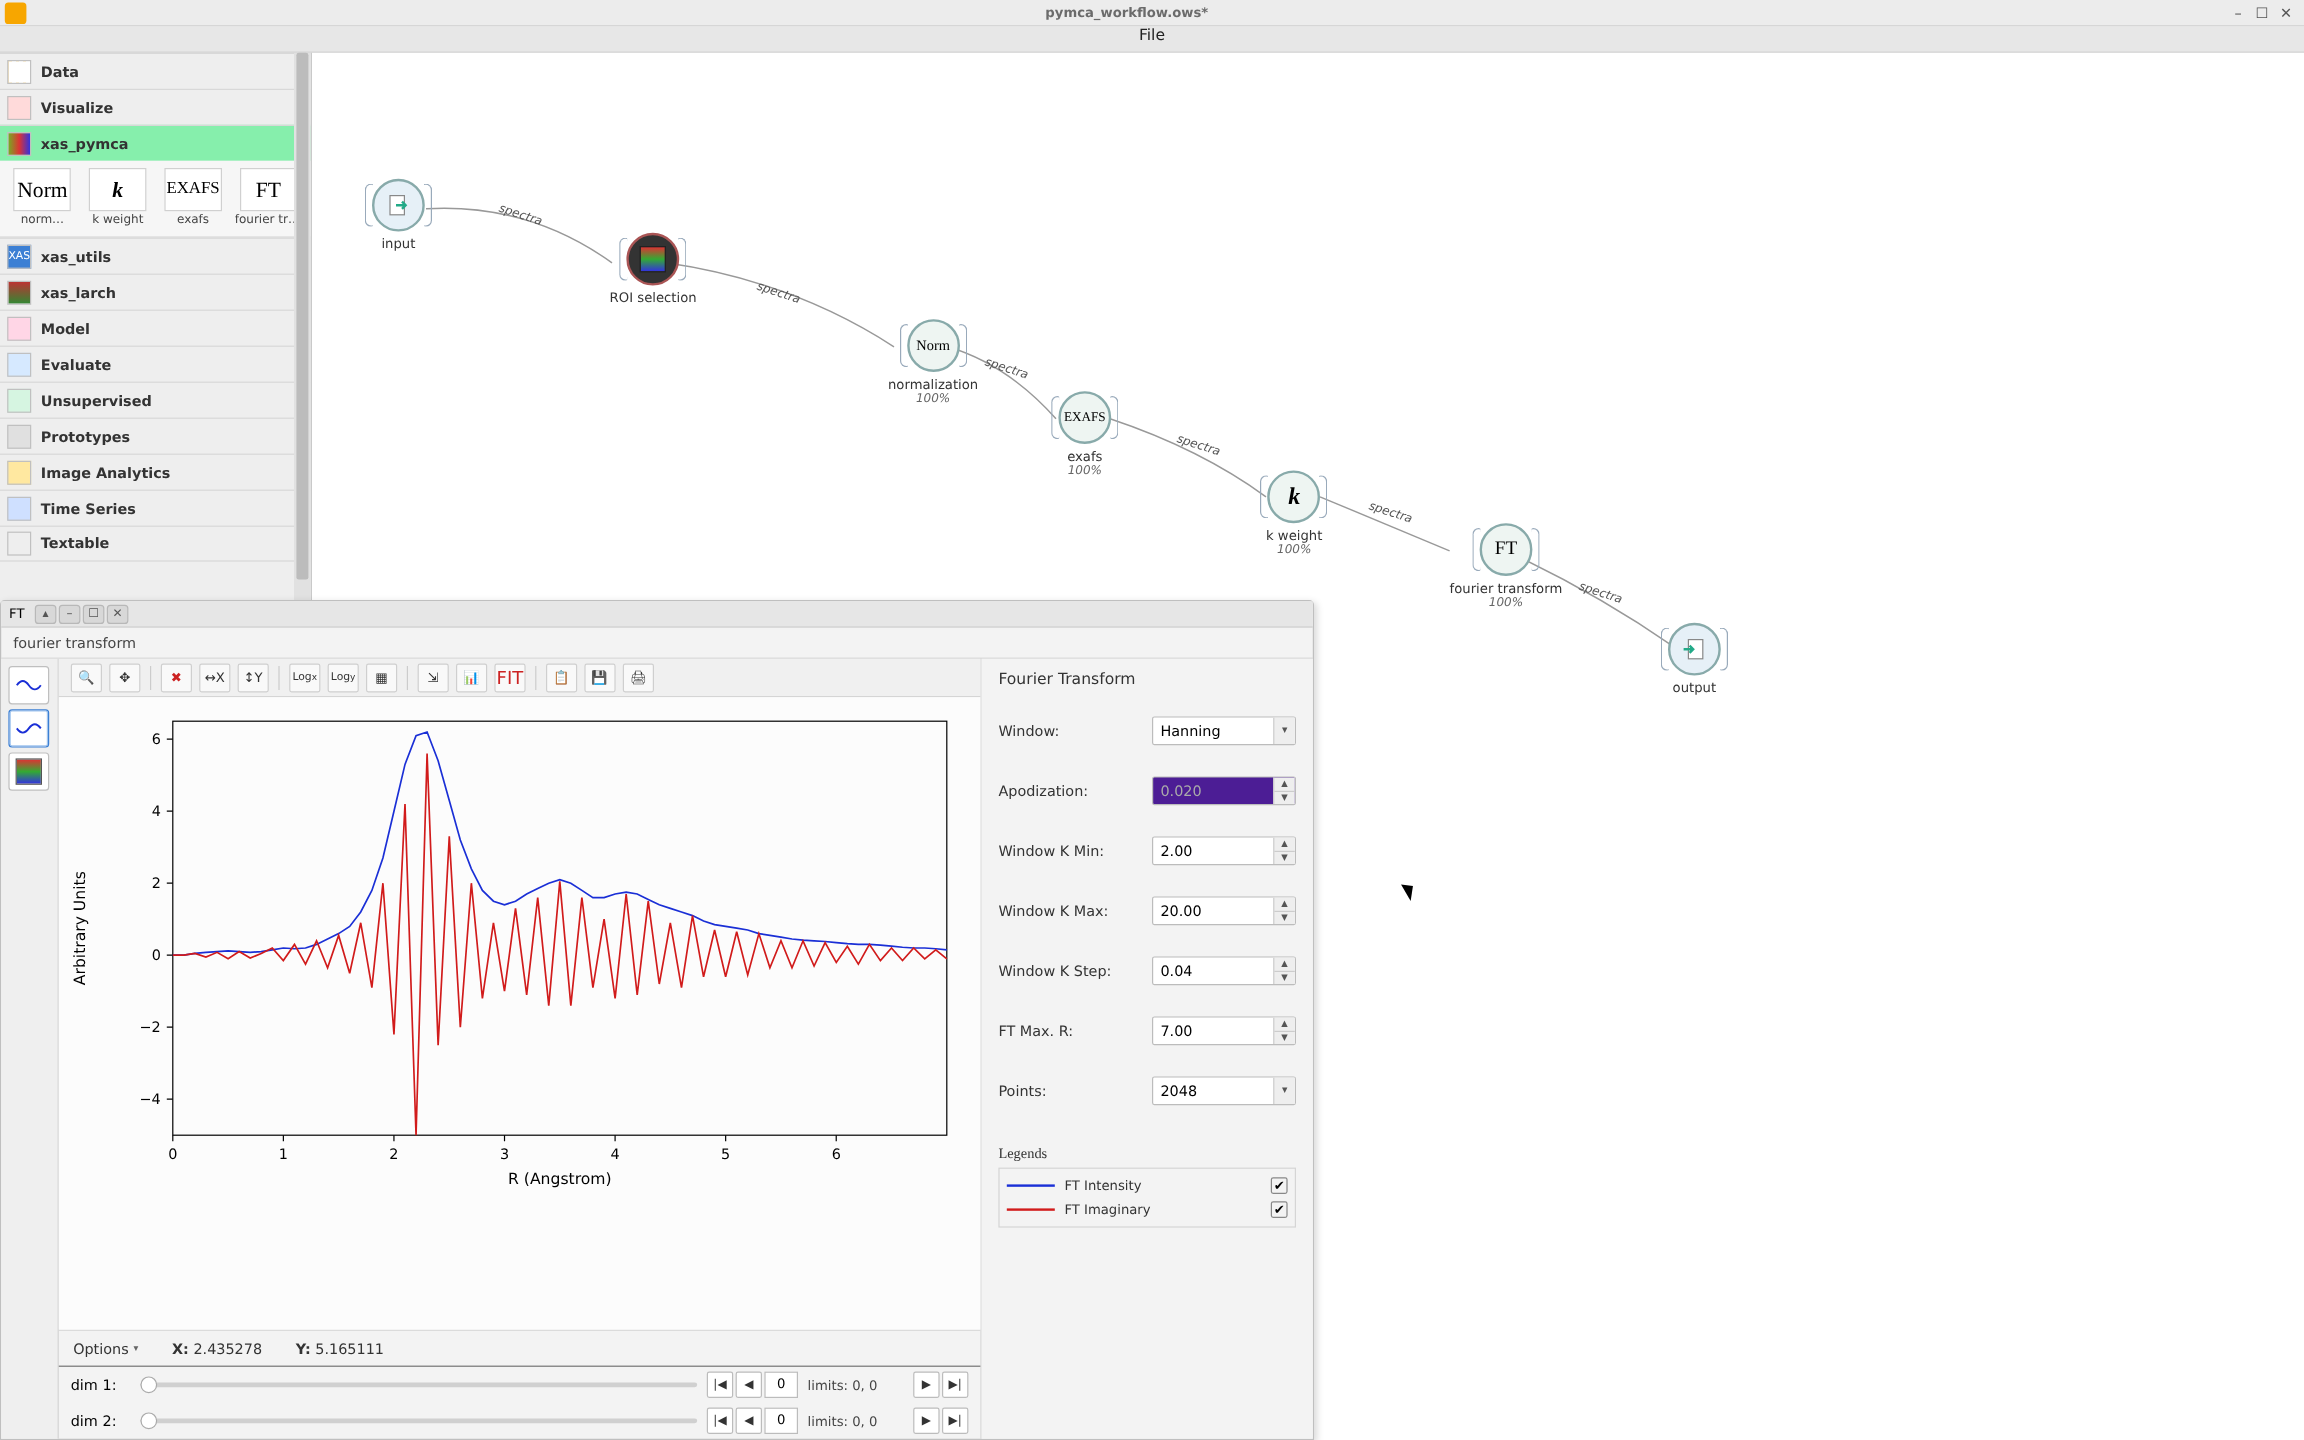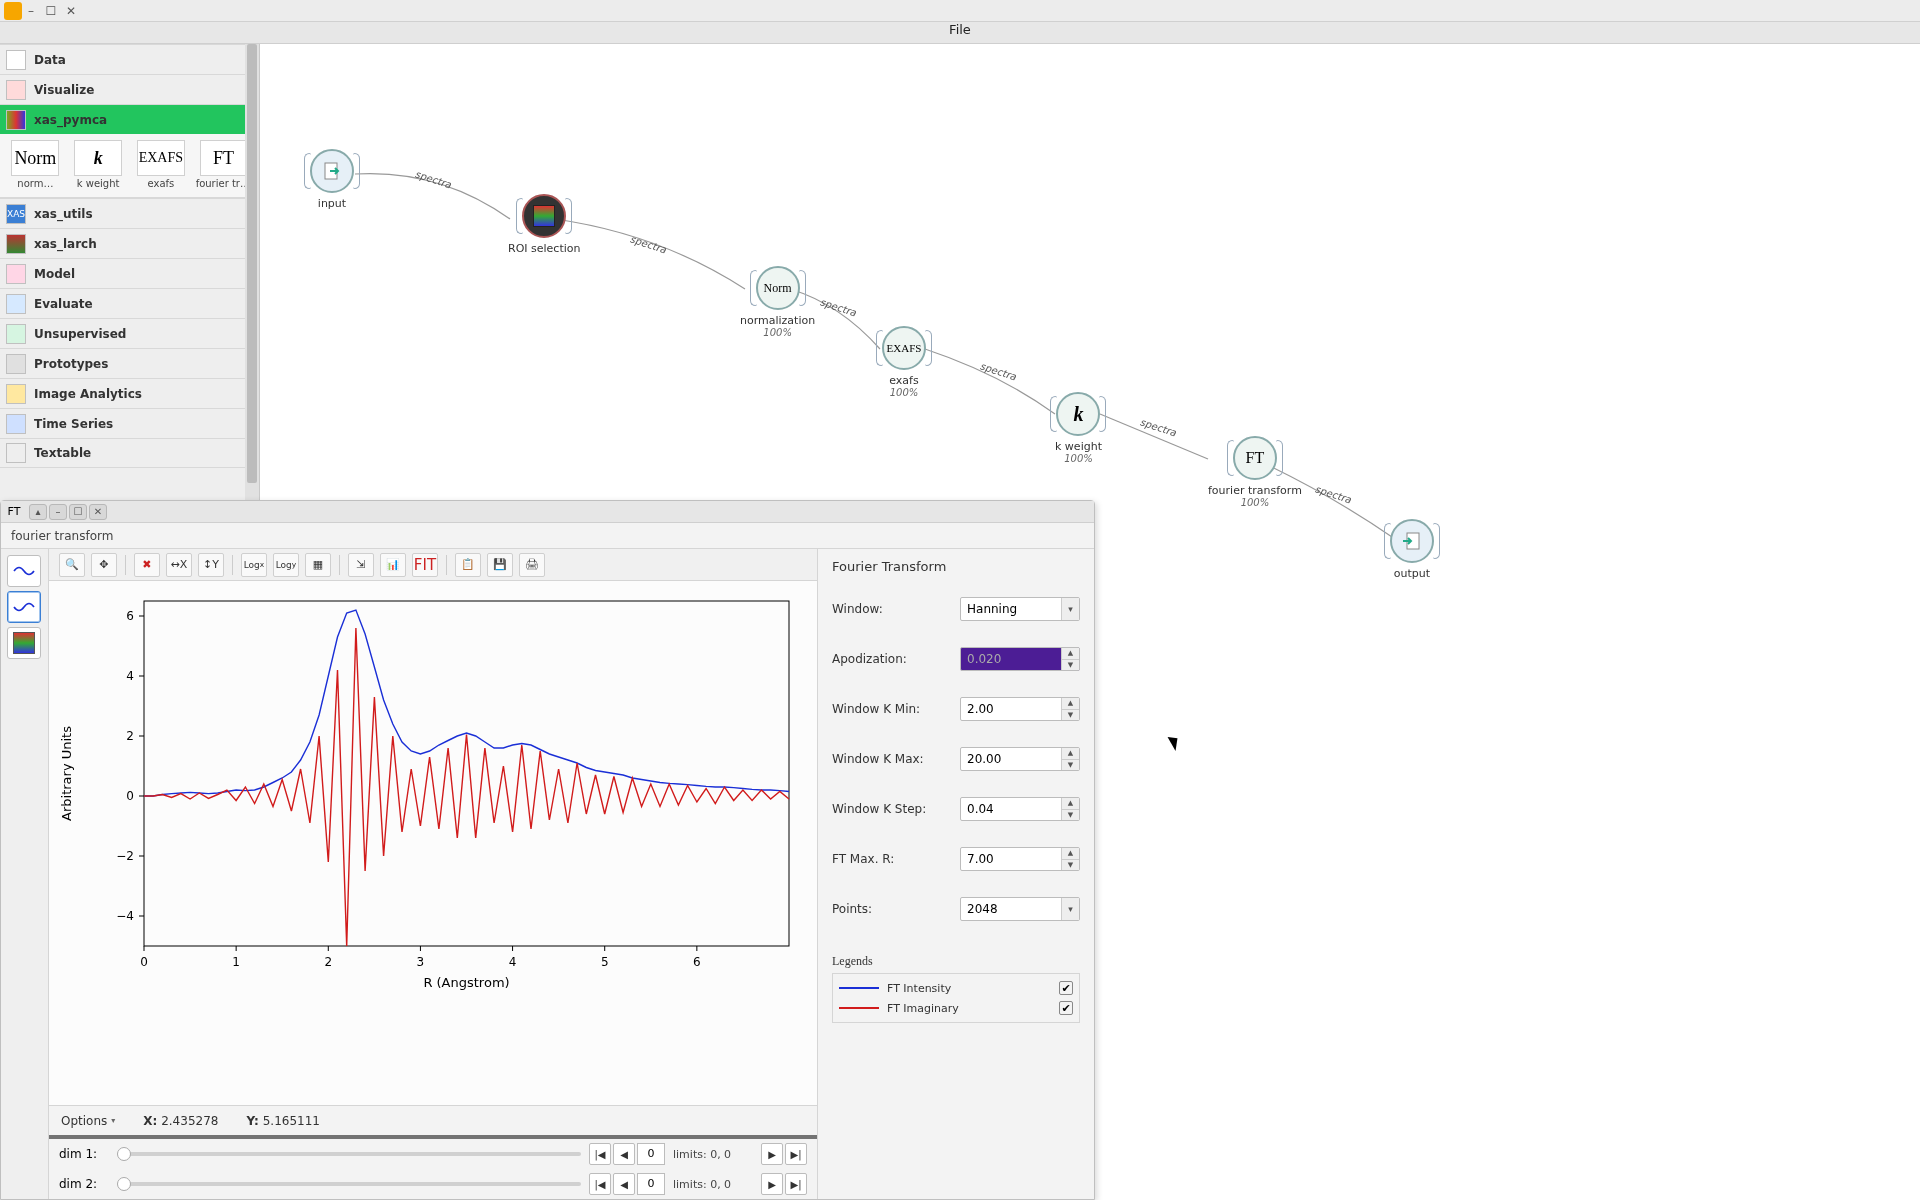--- a/index.html
+++ b/index.html
@@ -24,21 +24,21 @@
 .toolbox { width: 260px; background: #eeeeee; border-right: 1px solid #c9c9c9; display: flex; flex-direction: column; position: relative;}
 .scrollbar-v { position: absolute; right: 0; top: 0; width: 14px; bottom: 0; background: #e1e1e1; }
 .scrollbar-v .thumb { position: absolute; left: 2px; right: 2px; top: 0; height: 38%; background: #bcbcbc; border-radius: 2px; }
 .scrollbar-v .arrow { position: absolute; left: 0; right: 0; height: 14px; text-align: center; color: #555; font-size: 9px; line-height: 14px;}
 .scrollbar-v .arrow.up { top: 0; }
 .scrollbar-v .arrow.down { bottom: 0; }
 
 .cat-row { display: flex; align-items: center; height: 30px; padding-left: 6px; gap: 8px; border-top: 1px solid #d8d8d8; border-bottom: 0; }
 .cat-row .cat-icon { width: 20px; height: 20px; border: 1px solid #c0c0c0; background: #fff; display:flex; align-items:center; justify-content:center; }
 .cat-row .cat-label { font-weight: bold; font-size: 12px; color: #333; }
-.cat-row.selected { background: #22c55e; }
+.cat-row.selected { background: #86efac; }
 
 .widget-strip { display: flex; justify-content: space-around; padding: 6px 4px 8px 4px; background: #f6f6f6; border-bottom: 1px solid #d8d8d8; }
 .widget-item { text-align: center; width: 56px; }
 .widget-item .icon-box { width: 48px; height: 36px; margin: 0 auto 2px auto; border: 1px solid #d0d0d0; background: #fff; font-family: serif; font-size: 18px; display:flex; align-items:center; justify-content:center; }
 .widget-item .lbl { font-size: 10px; color: #444; white-space: nowrap; overflow: hidden; text-overflow: ellipsis; }
 
 
 .canvas { flex: 1; background: #ffffff; position: relative; overflow: hidden; }
 .node { position: absolute; text-align: center; }
 .node .circle { width: 44px; height: 44px; border-radius: 50%; margin: 0 auto; border: 2px solid #8aa; background: #eef5f2; display:flex; align-items:center; justify-content:center; font-family: serif; font-size: 12px; position: relative;}
@@ -78,21 +78,21 @@
 .plot-toolbar { height: 32px; display:flex; align-items:center; padding-left:10px; gap:6px; border-bottom:1px solid #d5d5d5; background:#f0f0f0;}
 .plot-toolbar .tbtn { width: 26px; height: 24px; border: 1px solid #cfcfcf; background:#f9f9f9; border-radius:2px; display:inline-flex; align-items:center; justify-content:center; font-size:11px; color:#333;}
 .plot-toolbar .sep { width:1px; height: 20px; background:#ccc; margin: 0 2px; }
 .plot-canvas { flex: 1; position: relative; background: #fcfcfc; }
 .plot-canvas svg { position:absolute; inset: 0; }
 
 .plot-footer { height: 30px; border-top: 1px solid #d5d5d5; display:flex; align-items:center; padding: 0 12px; gap: 28px; font-size: 12px; color:#333;}
 .plot-footer .opt { display:flex; align-items:center; gap:4px; }
 .plot-footer .opt .caret { font-size: 8px; color:#666; }
 
-.dims { border-top: 4px solid #737373; }
+.dims { border-top: 1px solid #737373; }
 .dim-row { height: 30px; display:flex; align-items:center; padding: 0 10px; gap: 8px; }
 .dim-row .dimlbl { width: 50px; font-size: 12px; }
 .dim-row .slider { flex:1; height: 4px; background:#d0d0d0; border-radius:2px; position:relative; }
 .dim-row .slider .handle { position:absolute; left:0; top:-5px; width:14px; height:14px; border-radius:50%; background:#fff; border:1px solid #aaa;}
 .dim-row .nav { display:flex; gap:2px; }
 .dim-row .sqbtn { width: 22px; height: 22px; border: 1px solid #bcbcbc; background:#fff; border-radius:2px; display:inline-flex; align-items:center; justify-content:center; font-size:10px; color:#333;}
 .dim-row .numbox { width: 28px; height: 22px; border: 1px solid #bcbcbc; background:#fff; text-align:center; font-size:11px; line-height:20px;}
 .dim-row .limits { width: 80px; font-size: 11px; color:#444;}
 
 
@@ -122,20 +122,21 @@
 .cursor::before { content:""; position:absolute; left:0; top:0; width:0; height:0;
   border-left: 8px solid #000; border-top: 6px solid transparent; border-bottom: 10px solid transparent;
   transform: rotate(-30deg);
 }
 </style>
 </head>
 <body>
 
 <div class="titlebar">
   <div class="logo"></div>
+  <div class="title">pymca_workflow.ows*</div>
   <div class="winbtns">
     <span>–</span>
     <span>☐</span>
     <span>✕</span>
   </div>
 </div>
 
 <div class="menubar">
   <span>File</span>
   <span>Edit</span>

